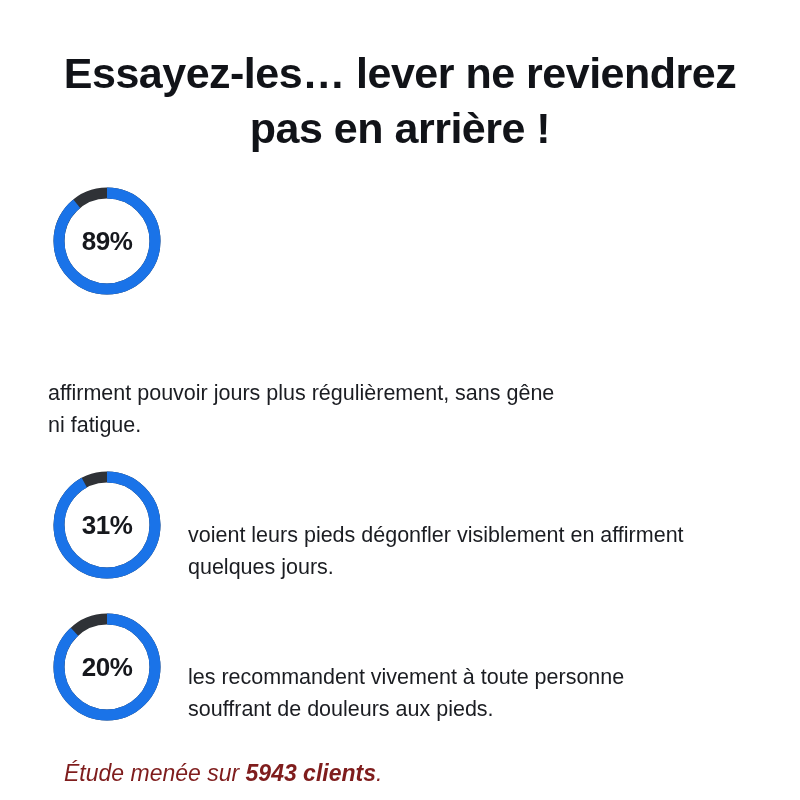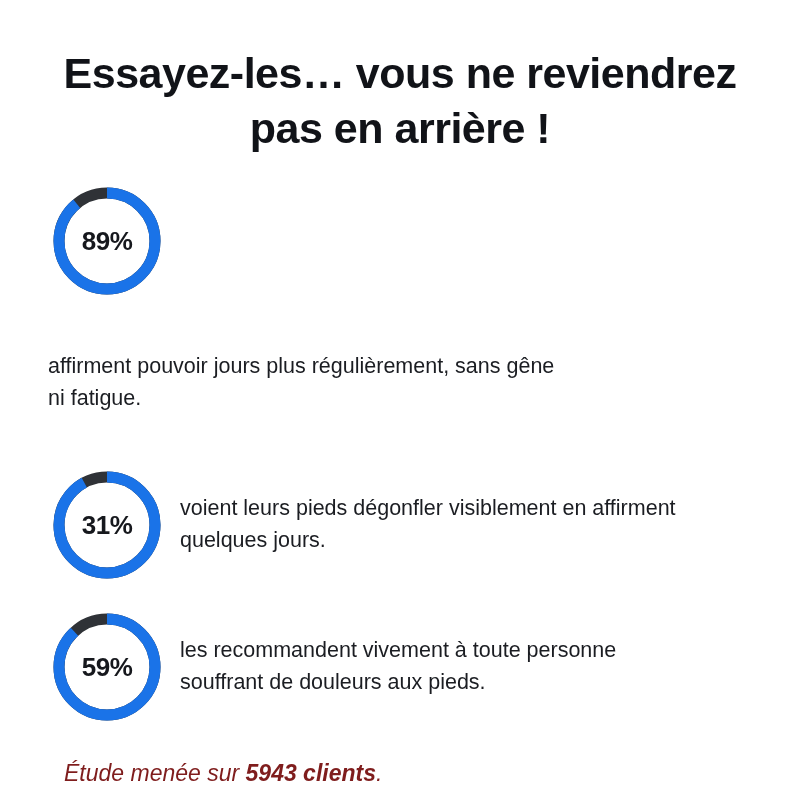--- a/index.html
+++ b/index.html
@@ -34,22 +34,22 @@
     padding: 0 10px;
   }
   .stats {
     margin-top: 26px;
     display: flex;
     flex-direction: column;
     gap: 24px;
   }
   .stat-row {
     display: flex;
-    align-items: center;
-    gap: 14px;
+    align-items: flex-end;
+    gap: 22px;
     min-height: 118px;
   }
   .ring-wrap {
     position: relative;
     width: 118px;
     height: 118px;
     flex: 0 0 118px;
   }
   .ring-wrap svg {
     display: block;
@@ -88,21 +88,21 @@
   .footnote b {
     font-weight: 800;
     font-style: italic;
   }
 </style>
 </head>
 <body>
 
 <div class="page">
 
-  <h1 class="headline">Essayez-les… vous ne reviendrez pas en arrière !</h1>
+  <h1 class="headline">Essayez-les… lever ne reviendrez pas en arrière !</h1>
 
   <div class="stats">
 
     <div class="stat-row">
       <div class="ring-wrap">
         <svg viewBox="0 0 118 118">
           <circle cx="59" cy="59" r="48" fill="none" stroke="#2f3237" stroke-width="11"></circle>
           <circle class="arc" cx="59" cy="59" r="48" fill="none" stroke="#1a73e8" stroke-width="11" stroke-linecap="butt" stroke-dasharray="268.41767632271194 33.1752184219082" stroke-dashoffset="0"></circle>
         </svg>
         <div class="ring-label">89%</div>
@@ -123,21 +123,21 @@
       </div>
       <div class="stat-text">voient leurs pieds dégonfler visiblement en affirment quelques jours.</div>
     </div>
 
     <div class="stat-row">
       <div class="ring-wrap">
         <svg viewBox="0 0 118 118">
           <circle cx="59" cy="59" r="48" fill="none" stroke="#2f3237" stroke-width="11"></circle>
           <circle class="arc" cx="59" cy="59" r="48" fill="none" stroke="#1a73e8" stroke-width="11" stroke-linecap="butt" stroke-dasharray="265.4017473752657 36.19114736935444" stroke-dashoffset="0"></circle>
         </svg>
-        <div class="ring-label">59%</div>
+        <div class="ring-label">20%</div>
       </div>
       <div class="stat-text">les recommandent vivement à toute personne souffrant de douleurs aux pieds.</div>
     </div>
 
   </div>
 
   <div class="footnote"><span>Étude menée sur </span><b>5943 clients</b><span>.</span></div>
 
 </div>
 

